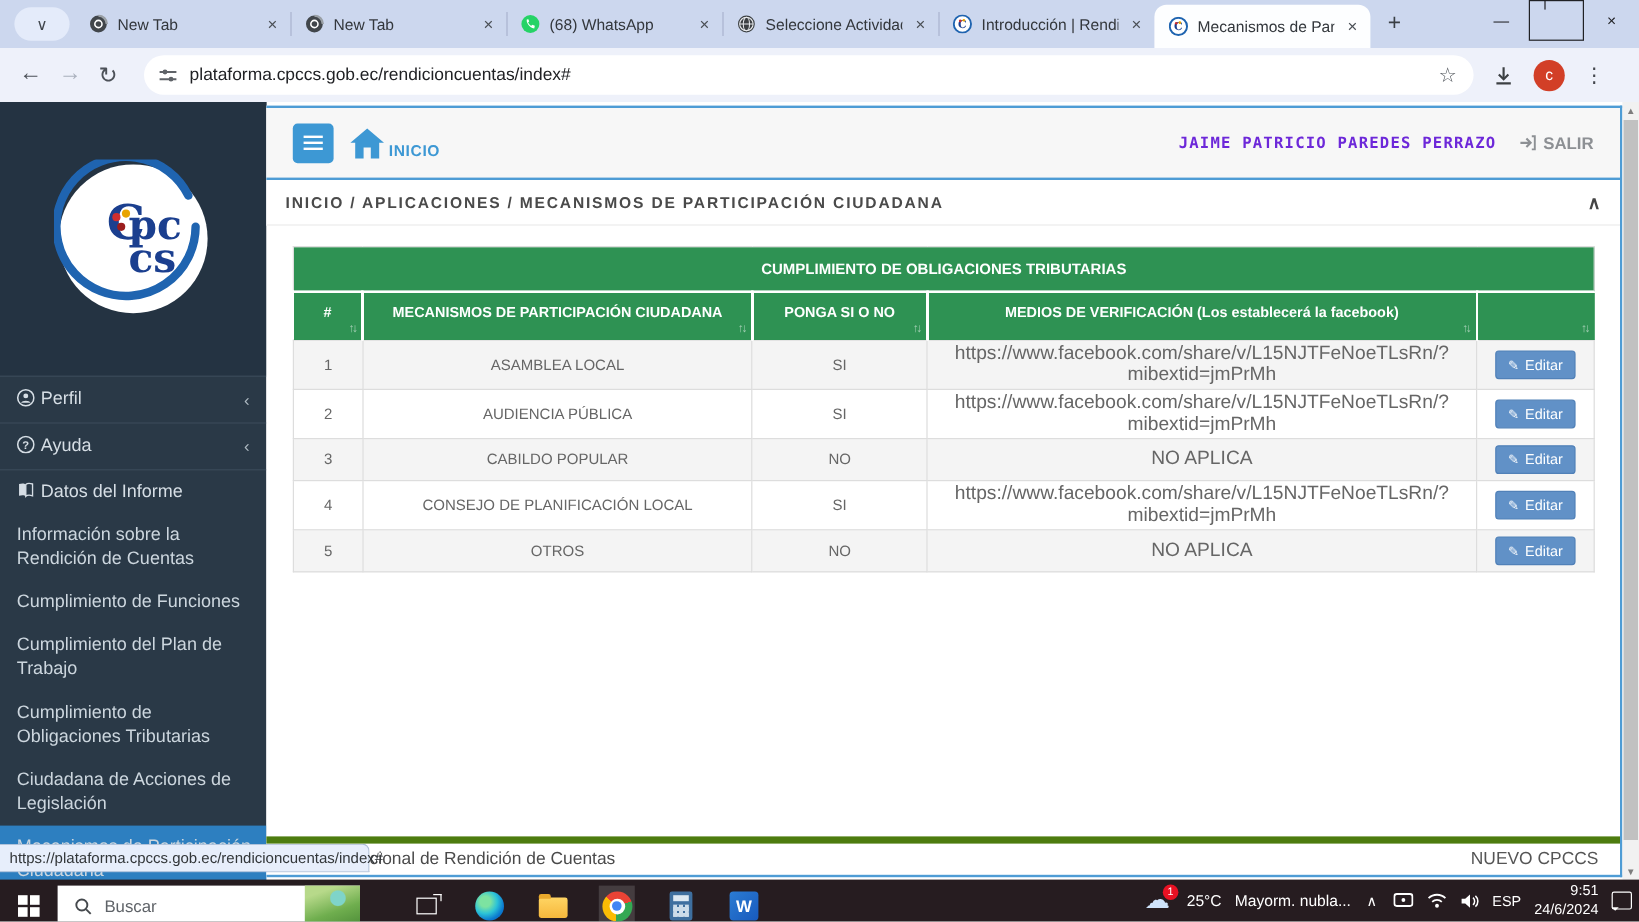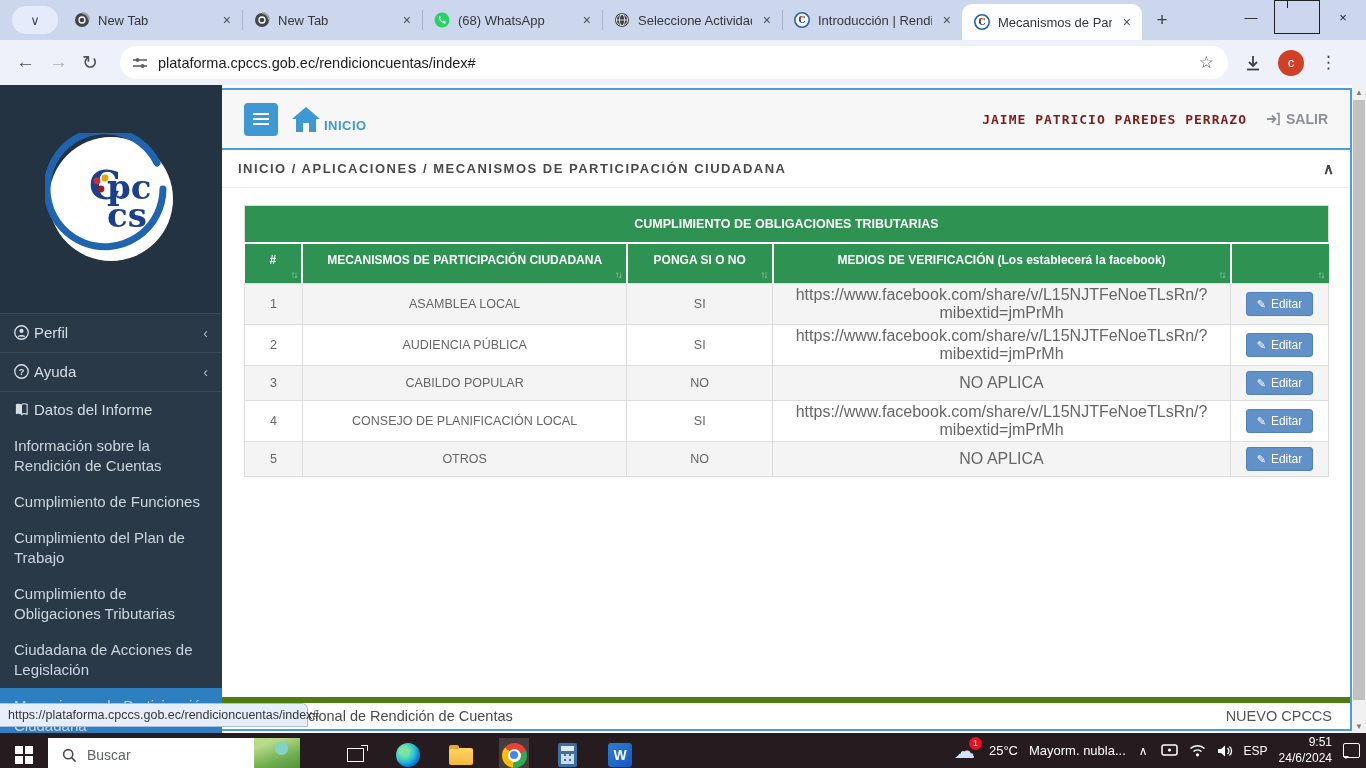--- a/index.html
+++ b/index.html
@@ -52,21 +52,21 @@
 
   
   .mainwrap { position:absolute; left:222px; top:88px; width:1130px; height:643px; background:#fff; border:2px solid #4e9cd5; border-left:none; display:flex; flex-direction:column; }
   .appheader { height:60px; background:#f7f7f7; border-bottom:2px solid #4e9cd5; display:flex; align-items:center; padding:0 22px; }
   .hamburger { width:34px; height:33px; background:#3d98d4; border-radius:4px; display:flex; flex-direction:column; justify-content:center; align-items:center; gap:3px; cursor:pointer; }
   .hamburger i { width:16px; height:2px; background:#fff; }
   .homelink { display:flex; align-items:flex-end; margin-left:12px; cursor:pointer; }
   .homelink svg { width:32px; height:28px; }
   .homelabel { color:#3d98d4; font-weight:bold; font-size:13px; letter-spacing:.5px; margin-left:2px; }
   .hdr-right { margin-left:auto; display:flex; align-items:center; gap:18px; }
-  .username { font-family:"DejaVu Sans Mono", monospace; font-weight:bold; font-size:13px; color:#7f1d1d; letter-spacing:1px; }
+  .username { font-family:"DejaVu Sans Mono", monospace; font-weight:bold; font-size:13px; color:#6d28d9; letter-spacing:1px; }
   .salir { display:flex; align-items:center; gap:5px; color:#8d9094; font-size:14px; font-weight:bold; cursor:pointer; }
   .salir svg { width:16px; height:14px; }
 
   .breadcrumbbar { height:38px; background:#fff; border-bottom:1px solid #ececec; display:flex; align-items:center; padding:0 16px; }
   .breadcrumb { font-size:13px; font-weight:bold; color:#4a4a4a; letter-spacing:1.5px; }
   .collapse-chev { margin-left:auto; color:#444; font-size:15px; font-weight:bold; cursor:pointer; }
 
   .content { flex:1; padding:17px 22px; }
   table.datatable { border-collapse:collapse; width:1085px; font-size:12.5px; color:#666; }
   .datatable .titlecell { background:#2e9253; color:#fff; font-weight:bold; font-size:12.5px; text-align:center; height:37px; border-bottom:2px solid #fff; }

